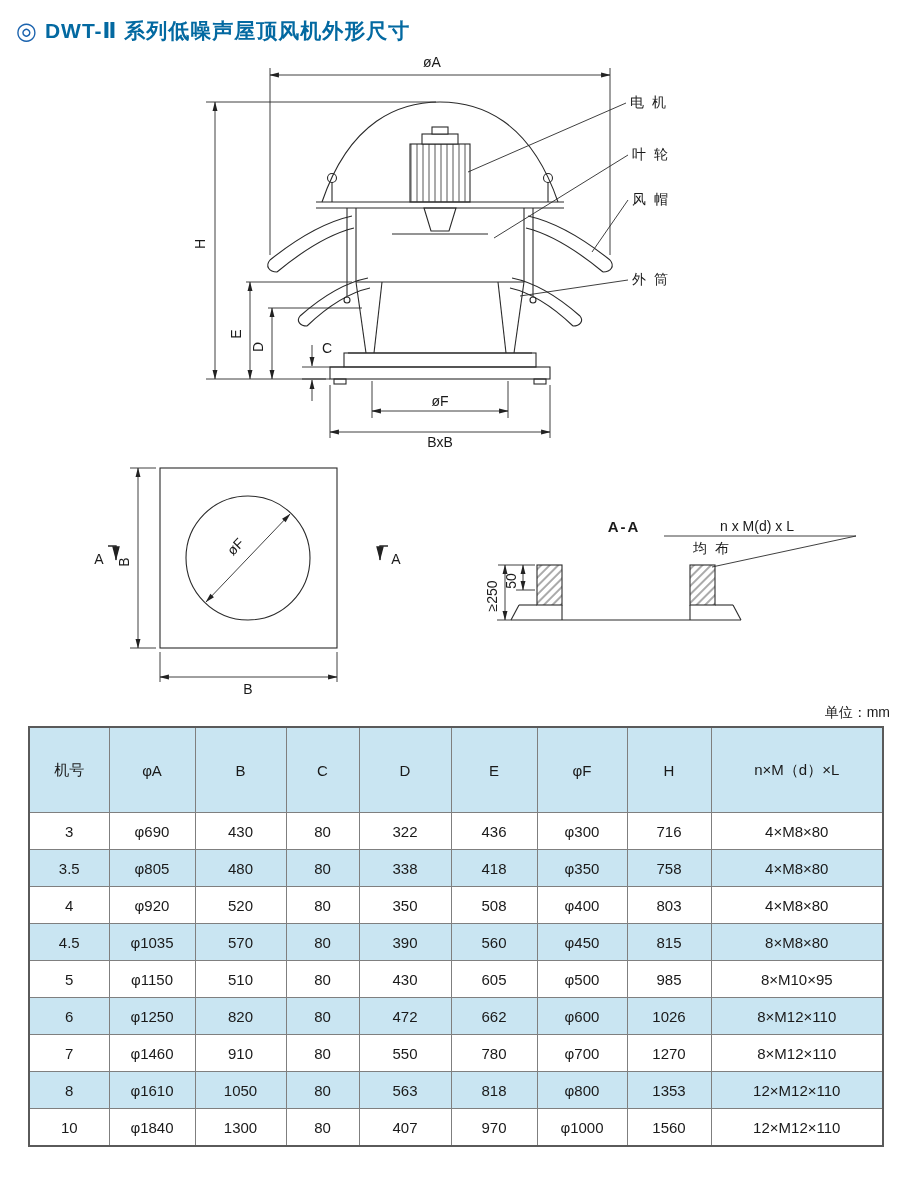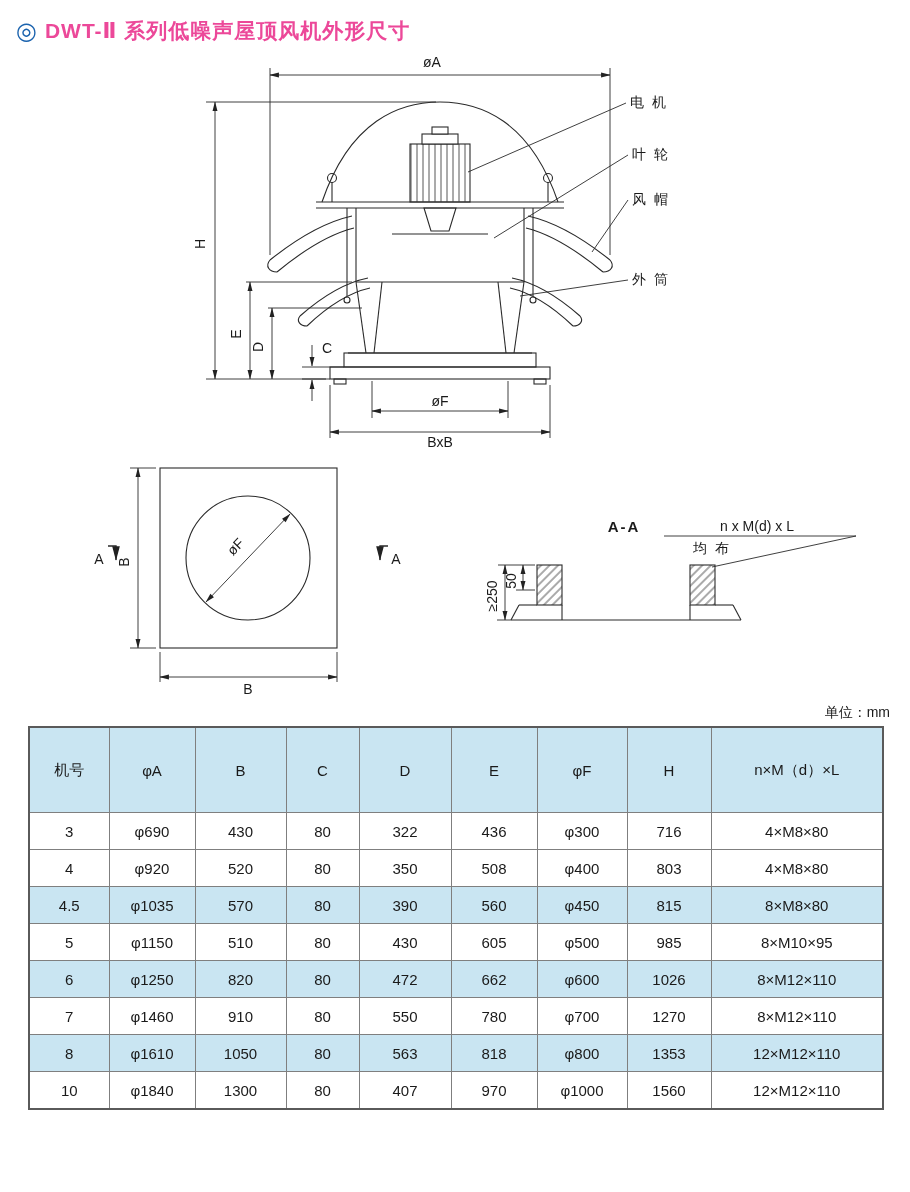--- a/index.html
+++ b/index.html
@@ -2,21 +2,21 @@
 <html><head>
 <meta charset="utf-8">
 <style>
   html,body{margin:0;padding:0;background:#fff;}
   body{
     width:910px;height:1192px;overflow:hidden;position:relative;
     font-family:"Liberation Sans","DejaVu Sans",sans-serif;color:#1a1a1a;
   }
   .title-bar{display:flex;align-items:center;gap:8px;padding:16px 0 4px 16px;height:30px;}
   .title-icon{font-size:24px;line-height:24px;color:#1b63ae;font-weight:bold;}
-  .page-title{font-size:21px;font-weight:bold;color:#ec4899;letter-spacing:1px;}
+  .page-title{font-size:21px;font-weight:bold;color:#0369a1;letter-spacing:1px;}
   .drawing-wrap{width:897px;height:652px;}
   svg{display:block;}
   svg text{font-family:"Liberation Sans","DejaVu Sans",sans-serif;fill:#1a1a1a;}
   .t-dim{font-size:14px;}
   .t-cjk{font-size:14px;letter-spacing:2px;}
   .t-sec{font-size:15px;letter-spacing:2px;}
   .unit-row{width:884px;text-align:right;font-size:14px;padding:2px 0 4px 0;margin-left:6px;}
   table.spec{
     border-collapse:collapse;table-layout:fixed;margin:0 0 0 28px;
     border:2px solid #5a5a5a;
@@ -255,20 +255,31 @@
         <td>3</td>
         <td>φ690</td>
         <td>430</td>
         <td>80</td>
         <td>322</td>
         <td>436</td>
         <td>φ300</td>
         <td>716</td>
         <td>4×M8×80</td>
       </tr>
+      <tr class="shade">
+        <td>3.5</td>
+        <td>φ805</td>
+        <td>480</td>
+        <td>80</td>
+        <td>338</td>
+        <td>418</td>
+        <td>φ350</td>
+        <td>758</td>
+        <td>4×M8×80</td>
+      </tr>
       <tr>
         <td>4</td>
         <td>φ920</td>
         <td>520</td>
         <td>80</td>
         <td>350</td>
         <td>508</td>
         <td>φ400</td>
         <td>803</td>
         <td>4×M8×80</td>

